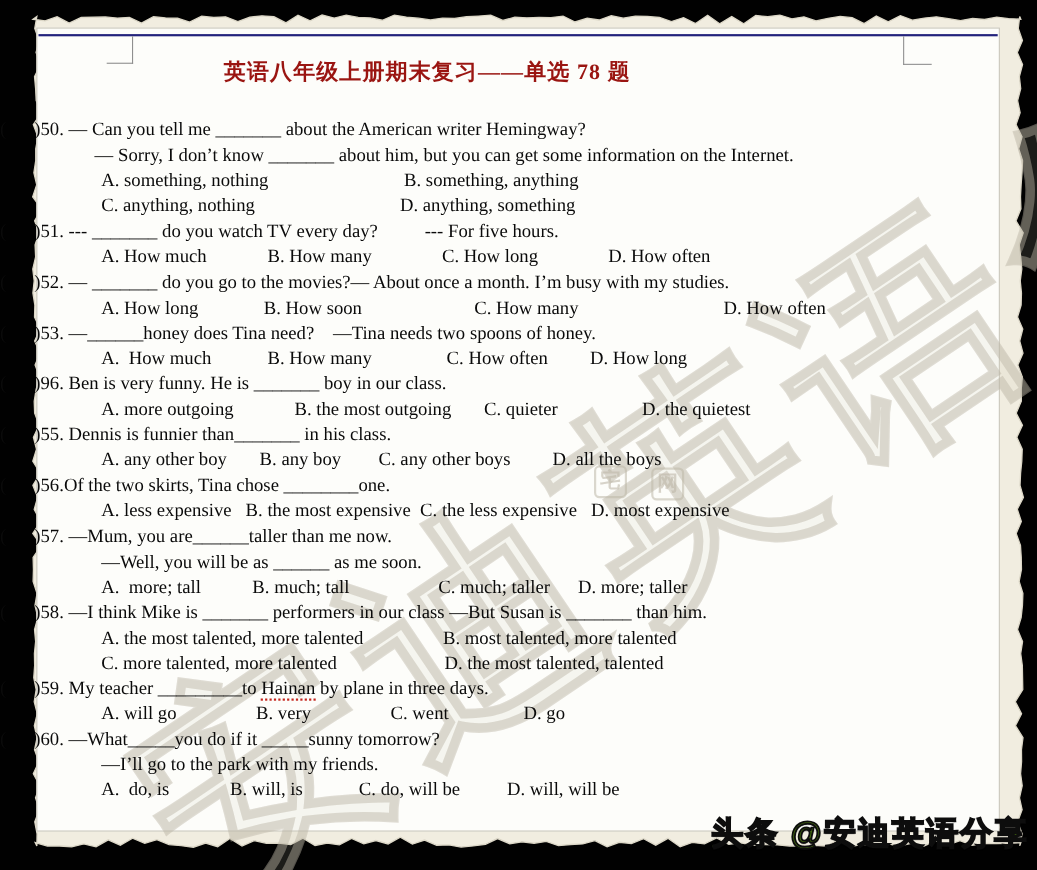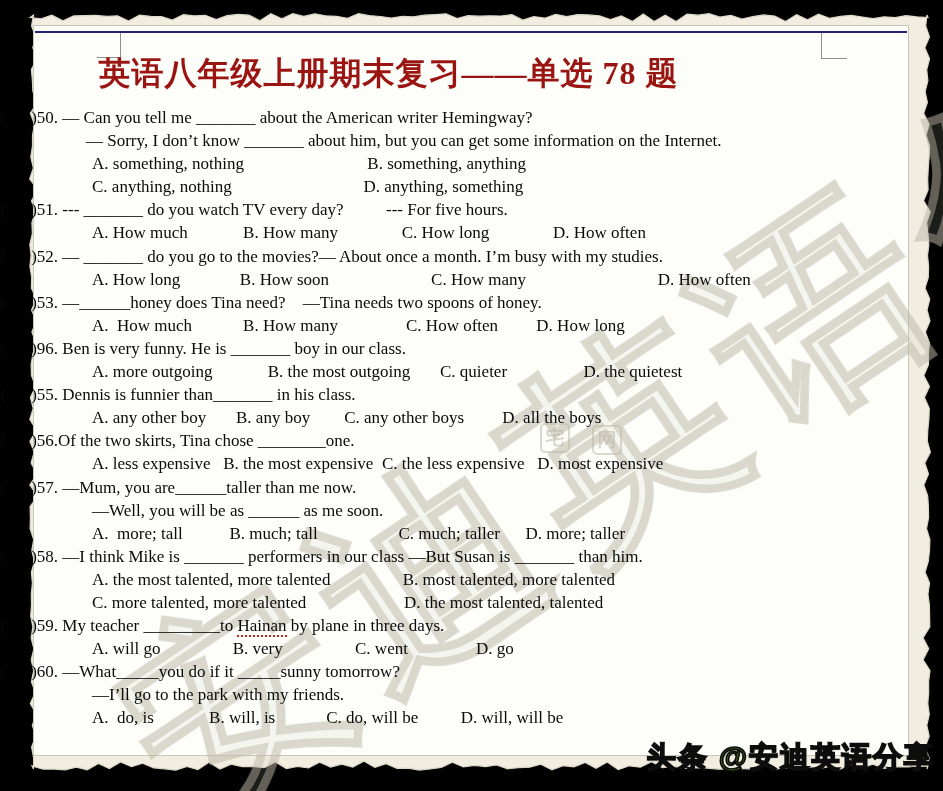--- a/index.html
+++ b/index.html
@@ -20,21 +20,21 @@
   .wm-badge.b1{left:540px;top:423px;}
   .wm-badge.b2{left:592px;top:425px;}
   
   .rule-top{position:absolute;left:35px;top:31px;width:872px;height:2px;background:#23237c;z-index:3;}
   .mark{position:absolute;z-index:3;}
   .mark-tl{left:97px;top:33px;width:23px;height:24px;
            border-right:1px solid #8f8f8f;border-bottom:1px solid #8f8f8f;}
   .mark-tr{left:821px;top:33px;width:25px;height:25px;
            border-left:1px solid #8f8f8f;border-bottom:1px solid #8f8f8f;}
   .title{position:absolute;left:33px;top:52px;width:711px;margin:0;z-index:4;
-         text-align:center;font-size:32px;font-weight:bold;color:#9a1511;letter-spacing:1px;}
+         text-align:center;font-size:20px;font-weight:bold;color:#9a1511;letter-spacing:1px;}
   .lines{position:absolute;left:0;top:106px;width:943px;z-index:4;}
   .ln{white-space:pre;height:23.1px;line-height:23.1px;font-size:17px;color:#0a0a0a;}
   .ln-q{}
   .ln-cont{padding-left:86px;}
   .ln-opt{padding-left:92px;}
   .hainan{text-decoration-color:#333;position:relative;
           border-bottom:2px dotted #c4241c;}
   .credit{position:absolute;right:8px;top:738px;z-index:6;
           font-family:"Liberation Sans","DejaVu Sans",sans-serif;
           font-size:29px;font-weight:bold;letter-spacing:2px;color:#4d7c0f;

